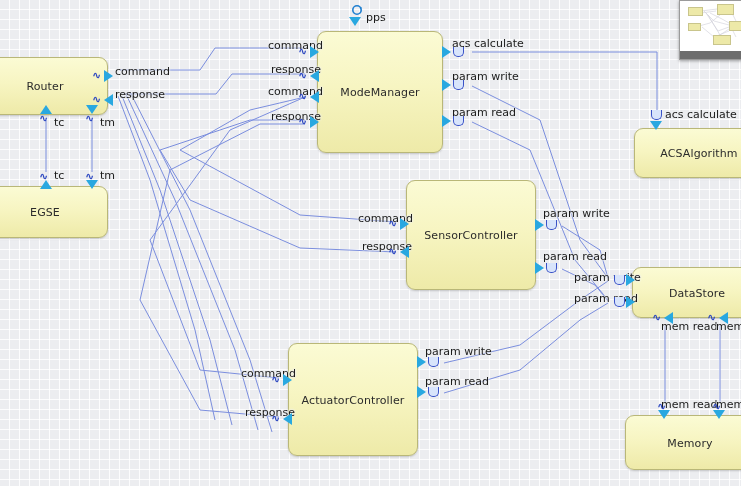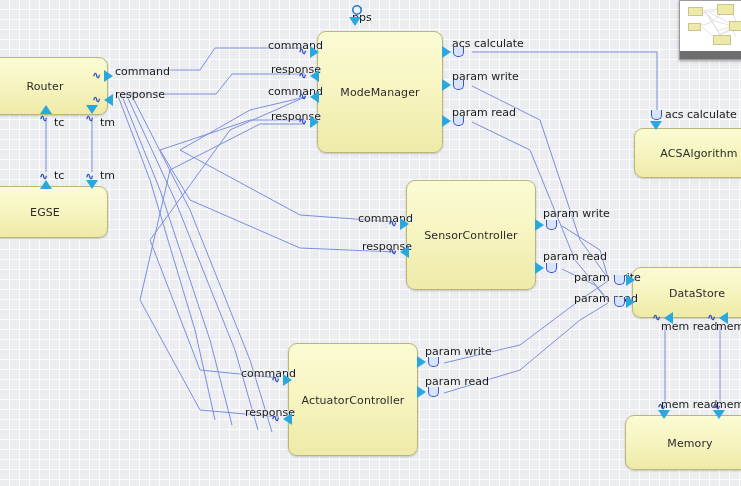--- a/index.html
+++ b/index.html
@@ -136,21 +136,21 @@
         <div class="block-label">ACSAlgorithm</div>
       </div>
       <div class="block" style="left: 632px; top: 267px; width: 130px; height: 51px;">
         <div class="block-label">DataStore</div>
       </div>
       <div class="block" style="left: 625px; top: 415px; width: 130px; height: 55px;">
         <div class="block-label">Memory</div>
       </div>
     </div>
   <div id="ports-layer">
-      <div class="plabel" style="left: 352px; top: 11px;">pps</div>
+      <div class="plabel" style="left: 366px; top: 11px;">pps</div>
       <div class="port" style="left: 355px; top: 18px;">
         <svg width="12" height="12" viewBox="0 0 12 12" style="position: absolute; left: -4px; top: -14px;">
           <circle cx="6" cy="6" r="4.2" fill="none" stroke="#1f7fd0" stroke-width="1.6"></circle>
           <path d="M8.4,3.2 L11,3.6 L9.2,5.4 Z" fill="#1f7fd0"></path>
         </svg>
         <div class="tri d" style="left: -6px; top: -1px;"></div>
       </div>
       <div class="plabel" style="left: 268px; top: 39px;">command</div>
       <div class="port" style="left: 310px; top: 52px;">
         <div class="zig" style="left: -12px; top: -6px;">∿</div>

